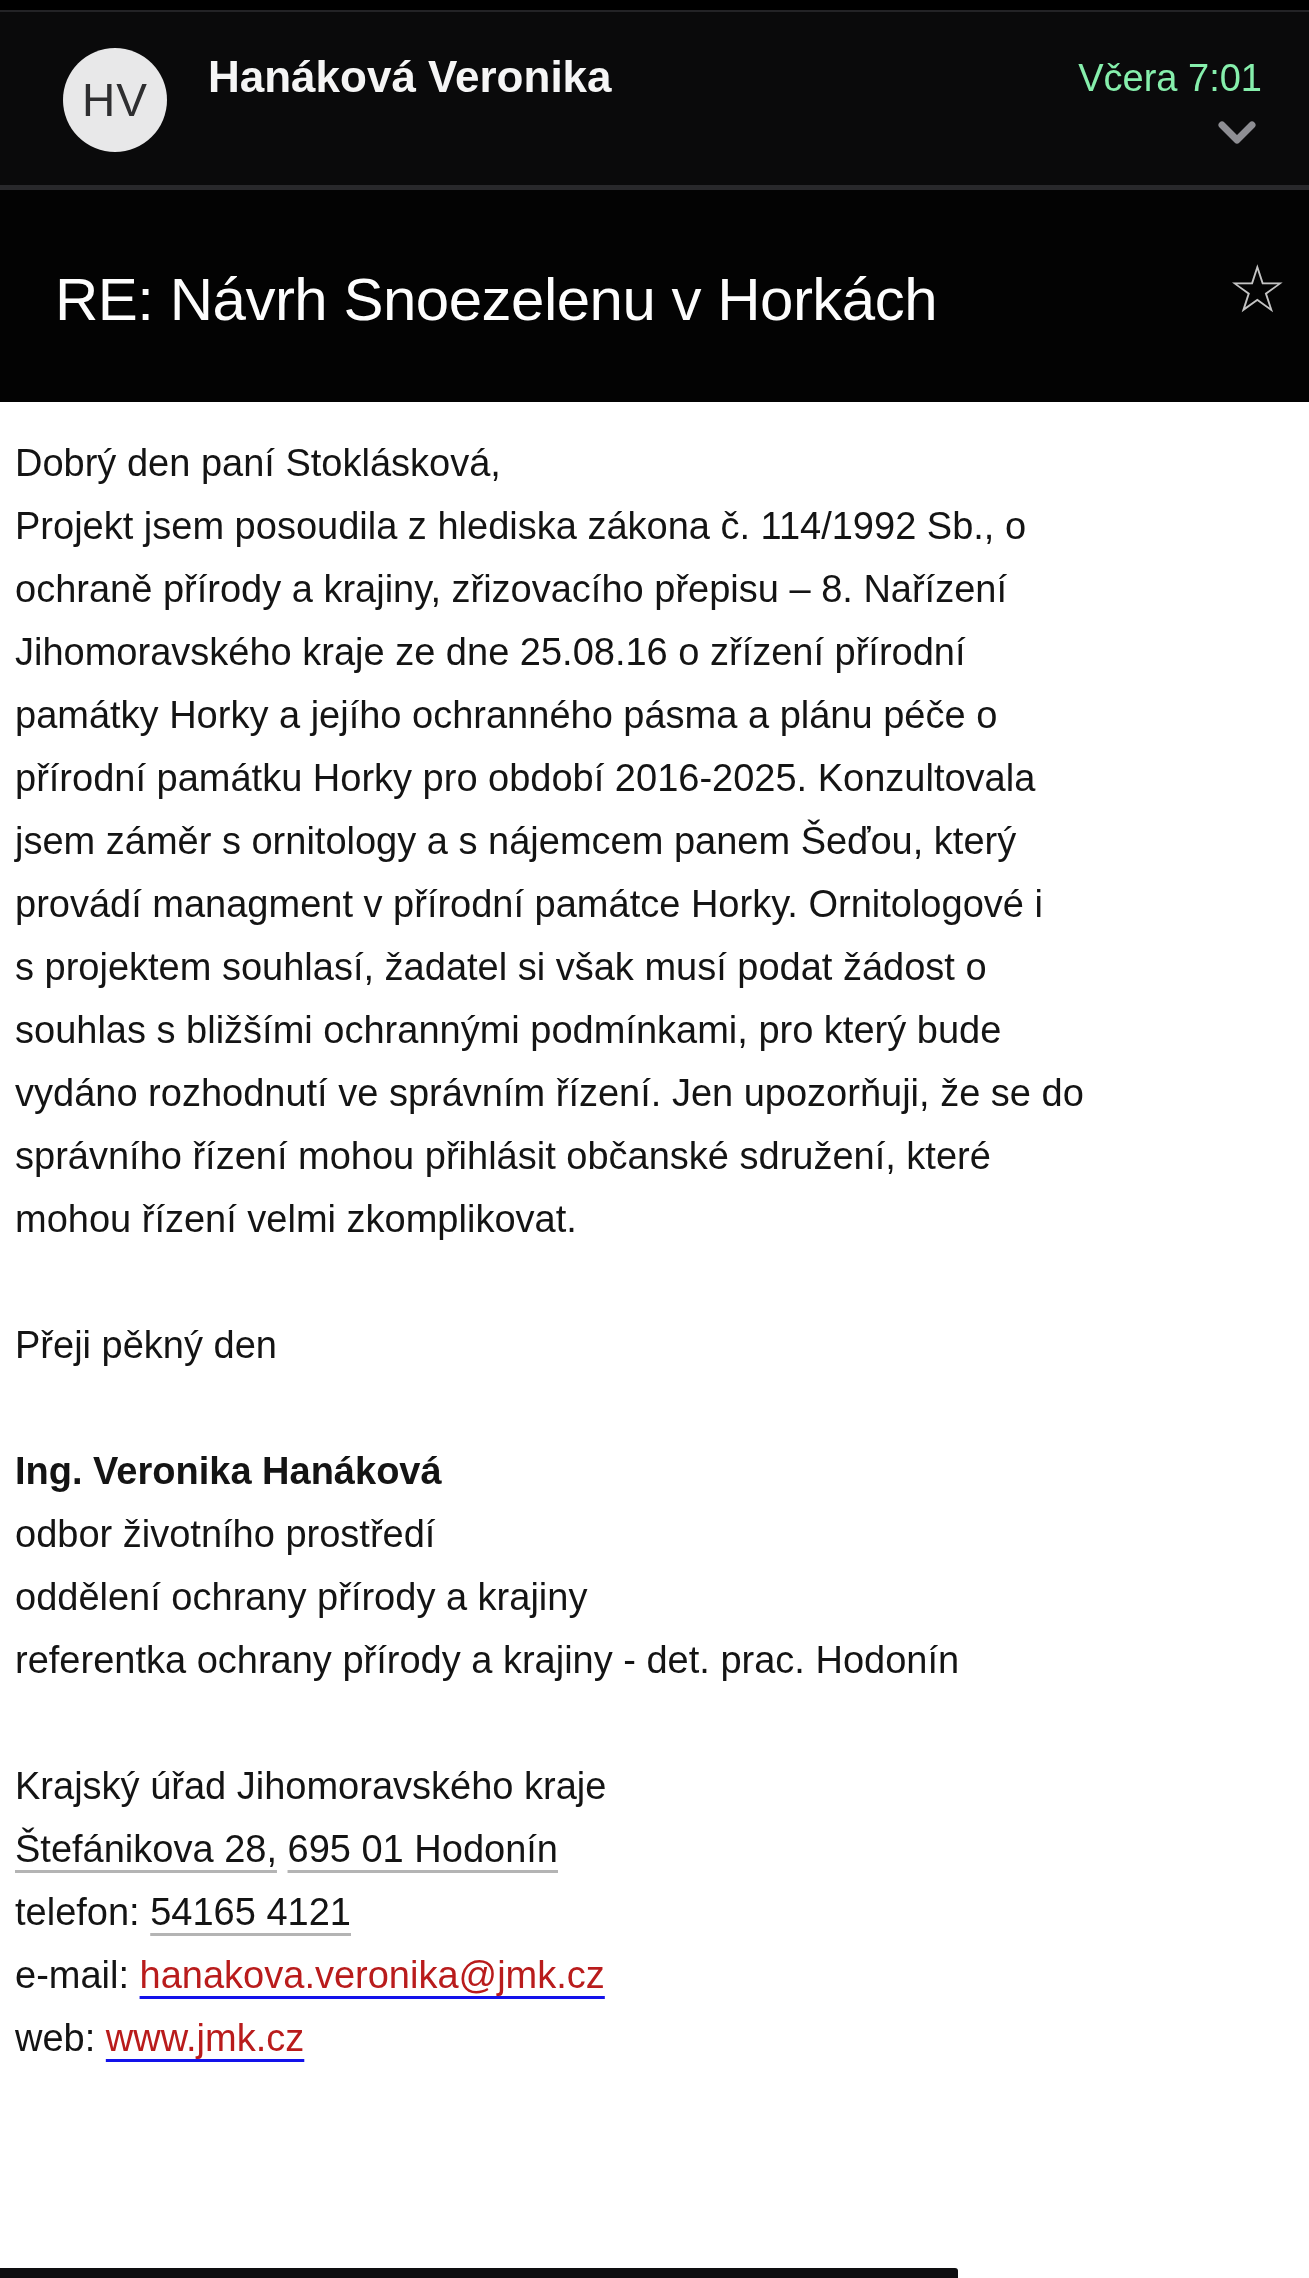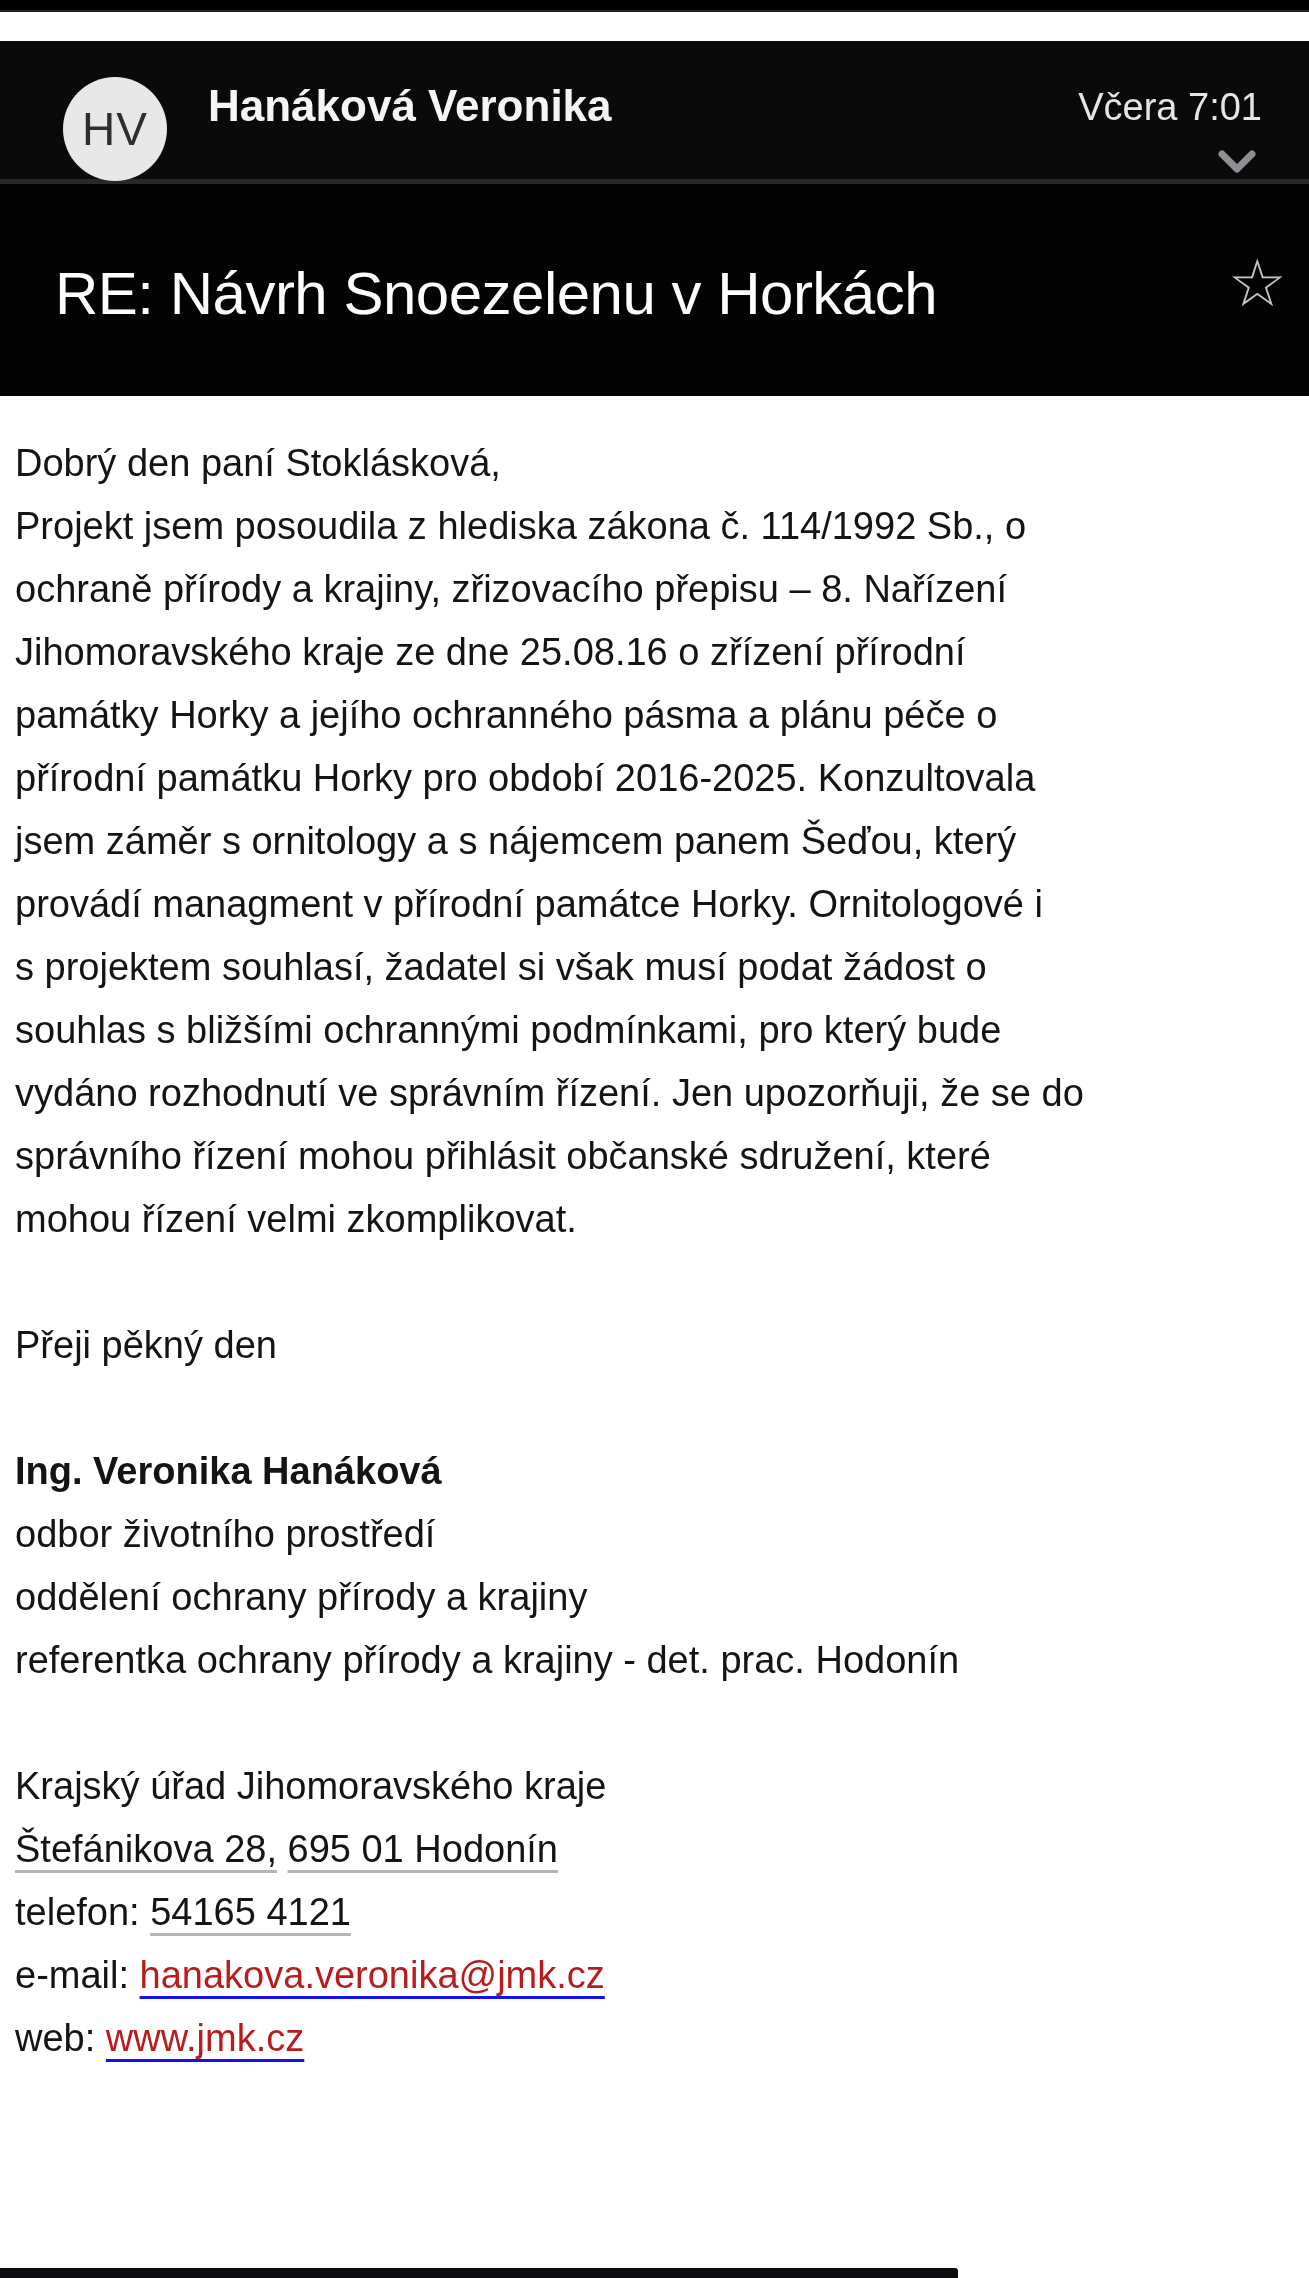--- a/index.html
+++ b/index.html
@@ -3,40 +3,40 @@
 <meta charset="utf-8">
 <style>
   html,body{margin:0;padding:0;}
   body{
     width:1309px;height:2278px;position:relative;overflow:hidden;
     background:#ffffff;font-family:"Liberation Sans",sans-serif;
   }
   
   .top-strip{height:10px;background:#000000;}
   .top-strip-line{height:2px;background:#232326;}
-  .msg-header{height:138px;background:#0a0a0b;position:relative;margin-top:29px;}
+  .msg-header{height:173px;background:#0a0a0b;position:relative;}
   .divider{height:5px;background:#28282b;}
   .subject-bar{height:212px;background:#030303;position:relative;}
 
   .avatar{
     position:absolute;left:63px;top:36px;width:104px;height:104px;
     border-radius:50%;background:#e8e8e9;display:flex;align-items:center;justify-content:center;
     color:#2e2e30;font-size:46px;letter-spacing:1px;
   }
   .sender-name{
     position:absolute;left:208px;top:40px;font-size:44px;line-height:50px;
     font-weight:700;color:#f5f5f5;white-space:nowrap;text-align:right;
   }
   .to-line{
     position:absolute;left:208px;top:100px;font-size:40px;line-height:46px;white-space:nowrap;
   }
   .to-label{color:#c9c9ce;}
   .to-address{color:#a2a2a8;margin-left:22px;}
   .time{
-    position:absolute;right:47px;top:44px;font-size:38px;line-height:44px;color:#e5e5e5;white-space:nowrap;
+    position:absolute;right:47px;top:44px;font-size:38px;line-height:44px;color:#86efac;white-space:nowrap;
   }
   .chevron{position:absolute;right:53px;top:108px;width:38px;height:26px;}
 
   .subject-title{
     position:absolute;left:55px;top:75px;font-size:60px;line-height:70px;
     font-weight:400;color:#fdfdfd;letter-spacing:-0.5px;white-space:nowrap;
   }
   .star{
     position:absolute;right:22px;top:66px;font-size:66px;line-height:66px;color:#c4c4c4;
   }

